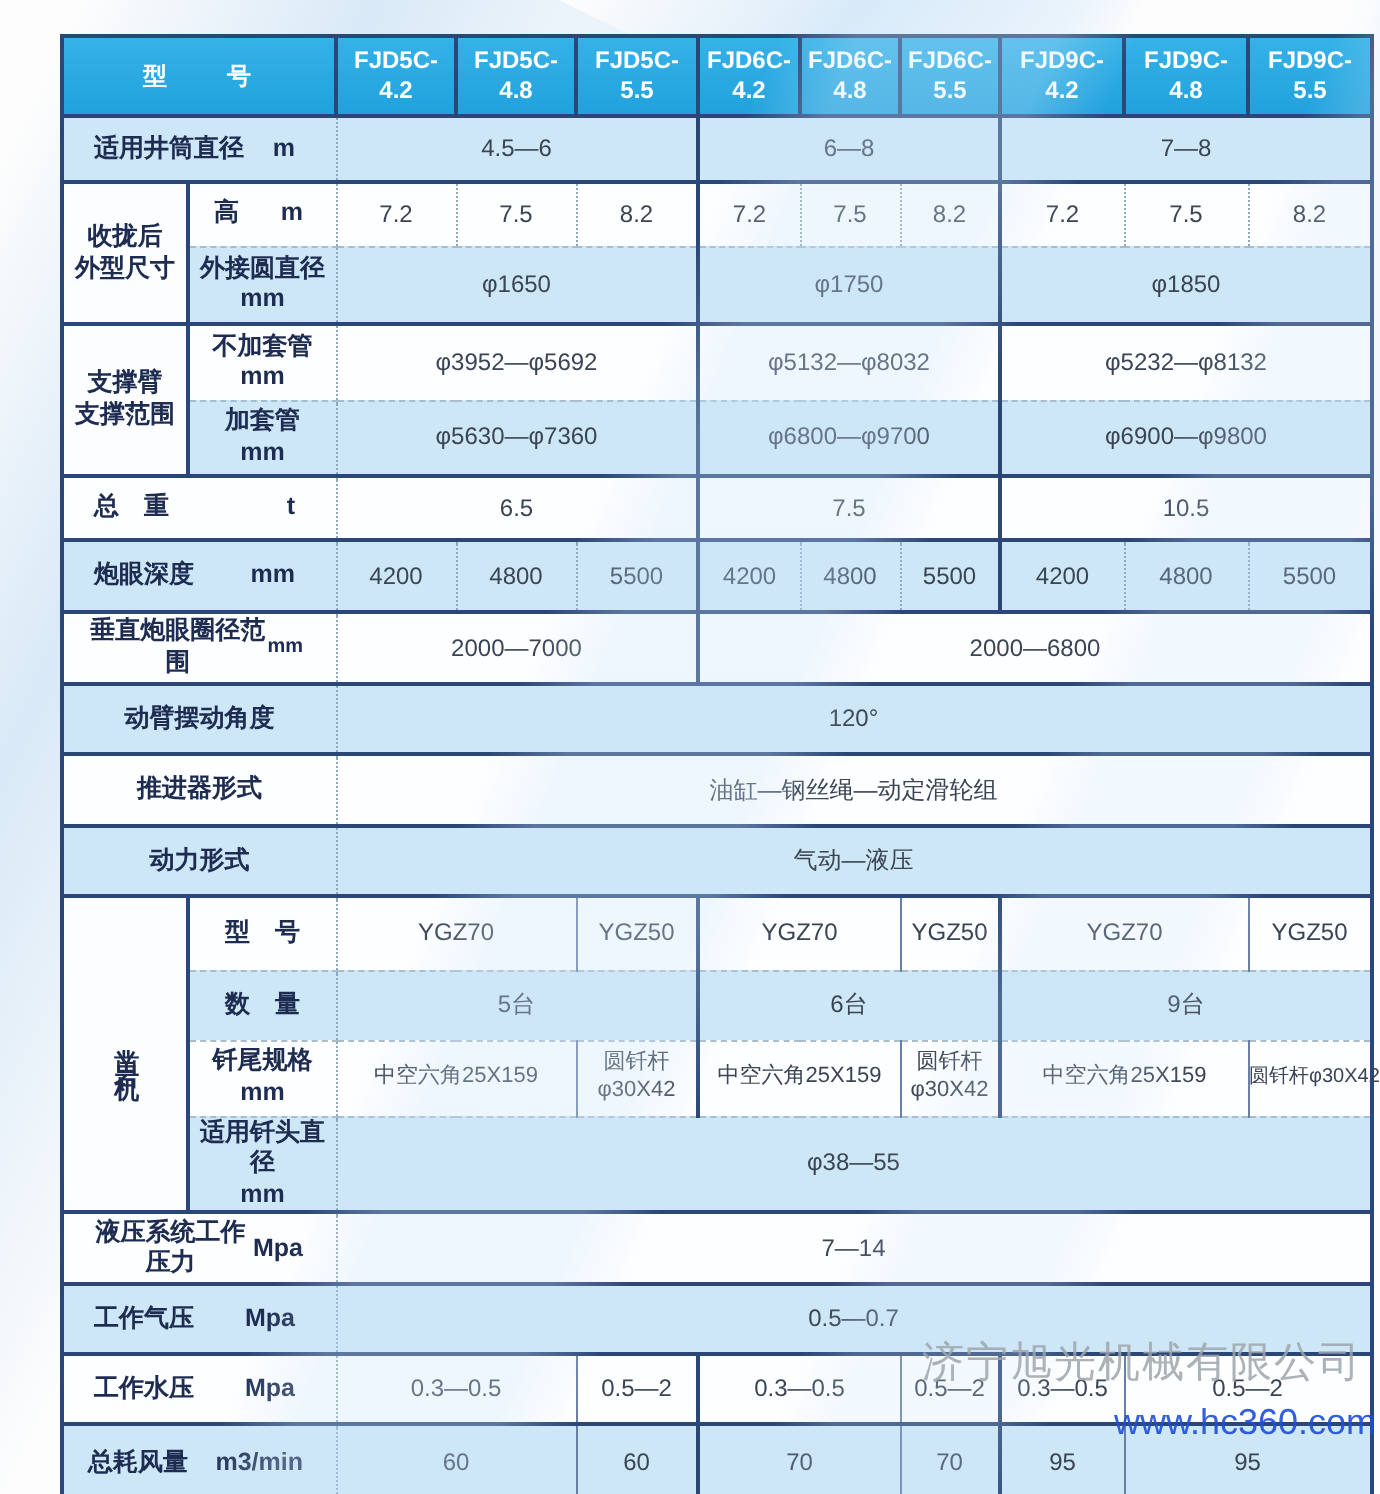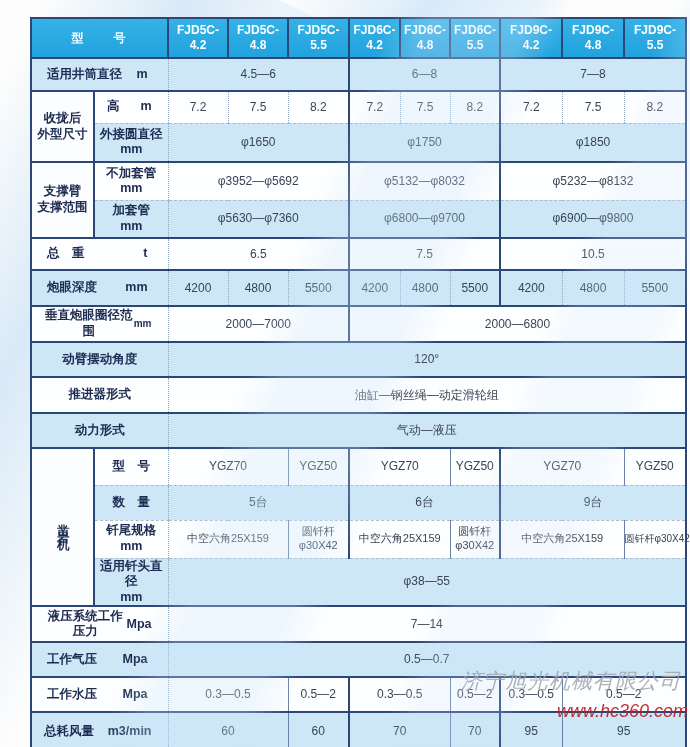--- a/index.html
+++ b/index.html
@@ -43,23 +43,23 @@
   .lr2{display:flex;justify-content:space-between;align-items:center;padding:0 16px 0 12px;}
   .two span{display:block;}
   .unit-sm{font-size:10px;}
   .vert{writing-mode:vertical-lr;text-orientation:upright;letter-spacing:7px;margin:0 auto;}
   .sm10{font-size:10px;white-space:nowrap;}
   .sm11{font-size:11px;}
   
   .rh32{height:32px}.rh33{height:33px}.rh35{height:35px}.rh36{height:36px}
   .rh37{height:37px}.rh38{height:38px}.rh39{height:39px}.rh40{height:40px}
   
-  .wm{position:absolute;z-index:4;pointer-events:none;color:#9fa6ac;font-style:italic;}
+  .wm{position:absolute;z-index:4;pointer-events:none;color:#9fa6ac;}
   .wm-company{left:461px;top:667px;font-size:21px;letter-spacing:1px;opacity:.85;}
-  .wm-site{left:557px;top:701px;font-size:18px;color:#b91c1c;opacity:.9;}
+  .wm-site{left:557px;top:701px;font-size:18px;color:#1d4ed8;opacity:.9;}
 </style>
 </head>
 <body>
 
 <div class="ribbon ribbon-a"></div>
 <div class="ribbon ribbon-b"></div>
 
 <table class="spec">
   <colgroup>
     <col style="width:63px">

